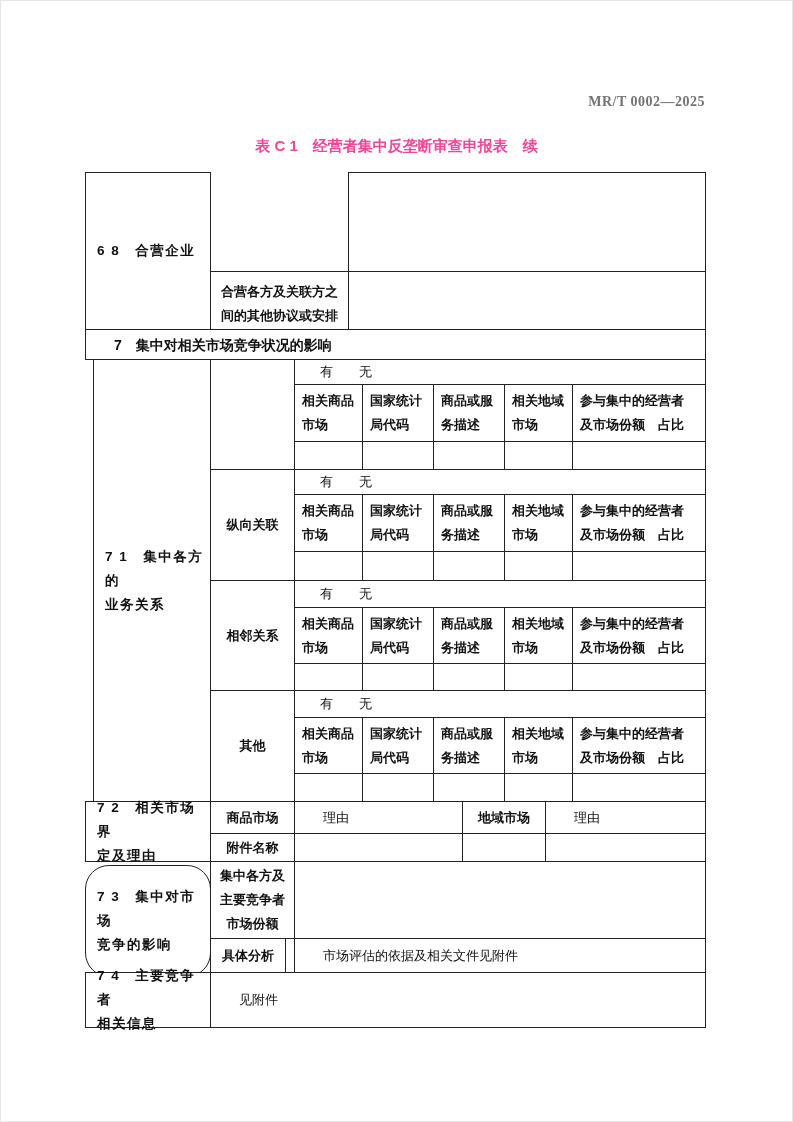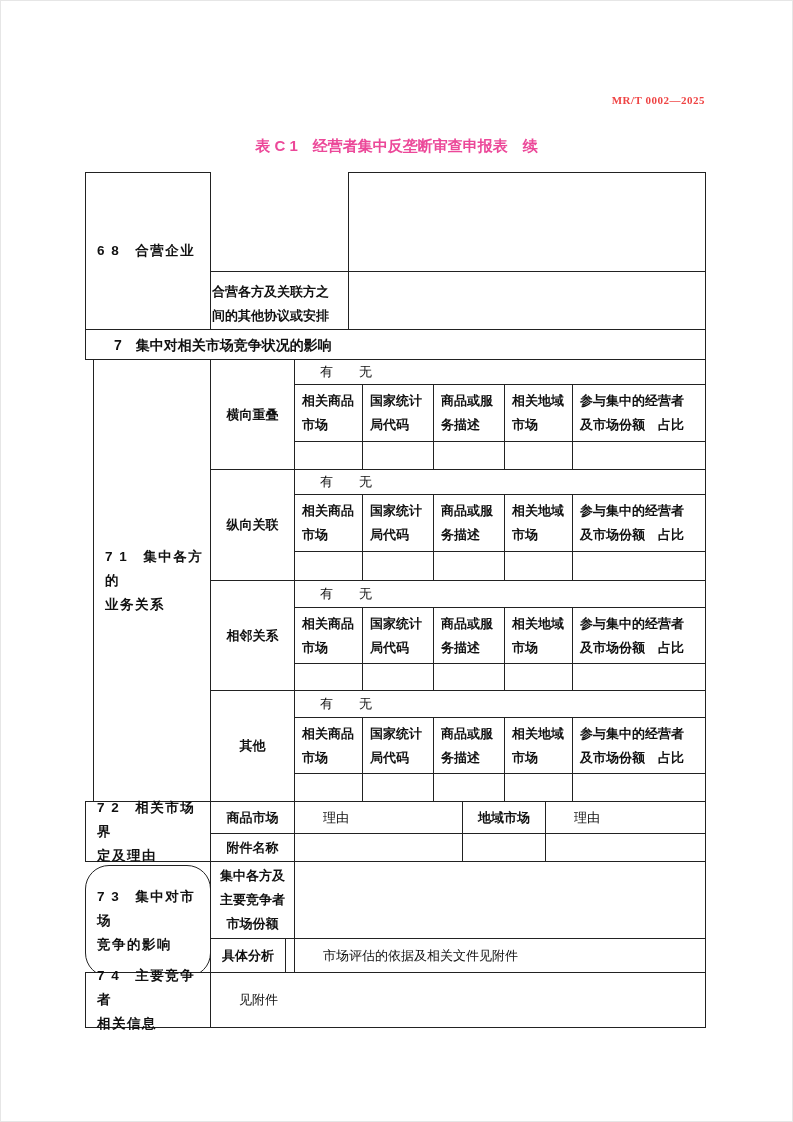--- a/index.html
+++ b/index.html
@@ -1,19 +1,19 @@
 <!DOCTYPE html>
 <html><head>
 <meta charset="utf-8">
 <style>
   html,body{margin:0;padding:0;background:#fff;}
   .page{position:relative;width:793px;height:1122px;background:#fff;overflow:hidden;
         font-family:"Liberation Sans",sans-serif;color:#111;box-shadow:inset 0 0 0 1px #e6e6e6;}
   .doccode{position:absolute;top:94px;right:88px;font-family:"Liberation Serif",serif;
-           font-weight:700;font-size:11px;letter-spacing:.5px;color:#ef4444;}
+           font-weight:700;font-size:14px;letter-spacing:.5px;color:#737373;}
   .title{position:absolute;top:137px;left:0;width:100%;text-align:center;
          font-weight:700;font-size:15px;color:#ec4899;}
   .tbl{position:absolute;left:85px;top:172px;width:621px;height:856px;}
   .c{position:absolute;box-sizing:border-box;border:1px solid #222;background:#fff;
      display:flex;align-items:center;font-size:13px;line-height:24px;color:#111;}
   .p{white-space:pre-line;}
   .b{font-weight:700;}
   .ctr{justify-content:center;text-align:center;}
   .lbl{font-weight:700;padding-left:11px;letter-spacing:1.5px;font-size:13.5px;white-space:pre-line;}
   .hdr{font-weight:700;padding-left:7px;padding-right:8px;white-space:pre-line;}
@@ -25,30 +25,29 @@
 
 <div class="page">
 
   <div class="doccode">MR/T 0002—2025</div>
   <div class="title">表 C 1　经营者集中反垄断审查申报表　续</div>
 
   <div class="tbl">
 
     <div class="c lbl" style="left:0;top:0;width:126px;height:158px;">6 8　合营企业</div>
     <div class="c" style="left:263px;top:0;width:358px;height:100px;"></div>
-    <div class="c p" style="left:125px;top:99px;width:139px;height:66px;padding-left:1px;font-weight:700;">合营各方及关联方之
+    <div class="c p" style="left:125px;top:99px;width:139px;height:66px;padding-left:10px;font-weight:700;">合营各方及关联方之
 间的其他协议或安排</div>
     <div class="c" style="left:263px;top:99px;width:358px;height:59px;"></div>
 
     <div class="c b txt" style="left:0;top:157px;width:621px;height:31px;font-size:14px;">7　集中对相关市场竞争状况的影响</div>
 
     <div class="c lbl" style="left:8px;top:187px;width:118px;height:443px;">7 1　集中各方的
 业务关系</div>
 
-    <div class="c b ctr" style="left:125px;top:187px;width:85px;height:111px;">横向重叠</div>
     <div class="c yn" style="left:209px;top:187px;width:412px;height:26px;">有　　无</div>
     <div class="c hdr" style="left:209px;top:212px;width:69px;height:58px;">相关商品
 市场</div>
     <div class="c hdr" style="left:277px;top:212px;width:72px;height:58px;">国家统计
 局代码</div>
     <div class="c hdr" style="left:348px;top:212px;width:72px;height:58px;">商品或服
 务描述</div>
     <div class="c hdr" style="left:419px;top:212px;width:69px;height:58px;">相关地域
 市场</div>
     <div class="c hdr" style="left:487px;top:212px;width:134px;height:58px;">参与集中的经营者

